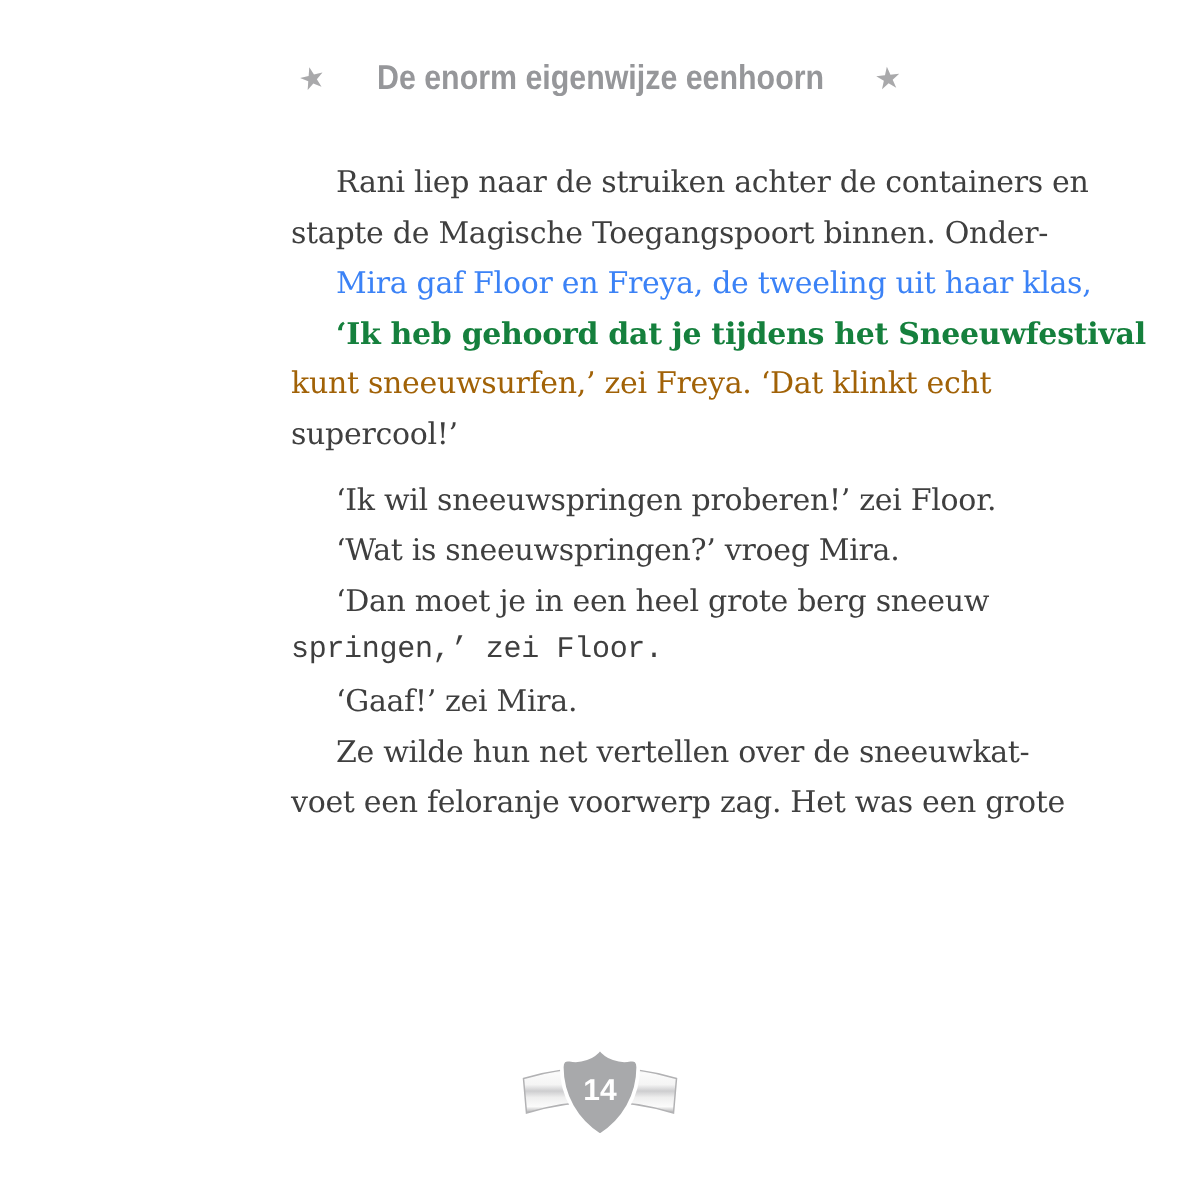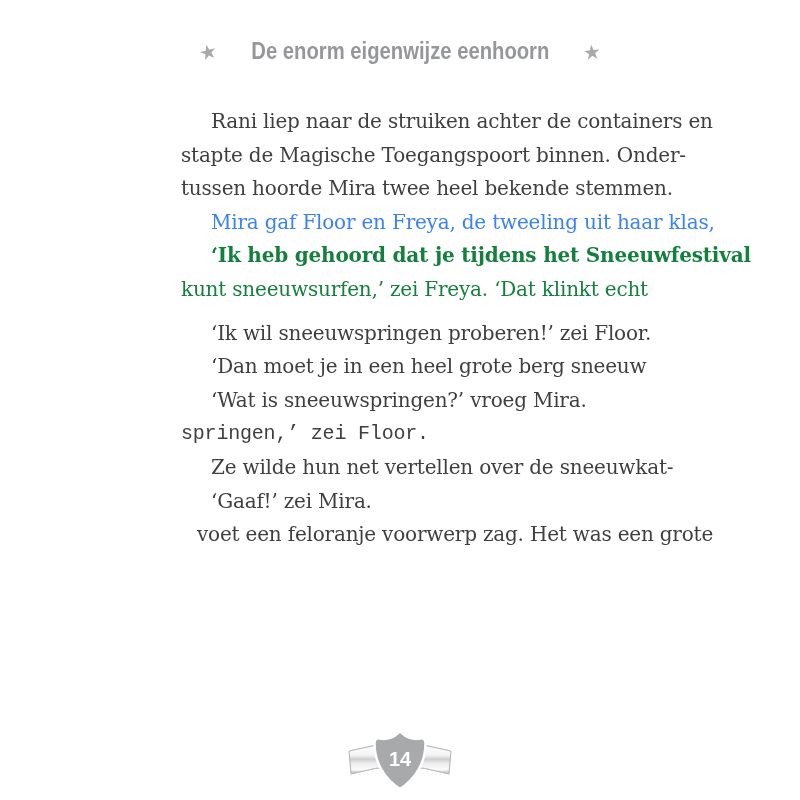--- a/index.html
+++ b/index.html
@@ -37,40 +37,40 @@
   .star {
     font-size: 20px;
     line-height: 1;
     display: inline-block;
   }
   .star-left  { transform: rotate(-14deg); }
   .star-right { transform: rotate(-6deg); }
   
   .text-block {
     position: absolute;
-    left: 181px;
+    left: 194px;
     top: 105px;
     width: 460px;
   }
   .line {
     height: 33.6px;
     line-height: 33.6px;
     font-size: 20px;
     letter-spacing: -0.2px;
     white-space: nowrap;
     color: #3f3f3f;
   }
   .line.indent {
     padding-left: 30px;
   }
   
   .badge {
     position: absolute;
     left: 345px;
-    top: 728px;
+    top: 696px;
     width: 110px;
     height: 68px;
   }
   .badge svg { display: block; }
   .badge-number {
     font-family: "Liberation Sans", sans-serif;
     font-weight: bold;
     font-size: 20px;
   }
 </style>
@@ -81,31 +81,31 @@
 
   <div class="header">
     <span class="star star-left" style="color: rgb(169, 169, 171);">★</span>
     <span class="title" style="color: rgb(150, 151, 154);">De enorm eigenwijze eenhoorn</span>
     <span class="star star-right" style="color: rgb(169, 169, 171);">★</span>
   </div>
 
   <div class="text-block">
       <div class="line indent" style="color: rgb(63, 63, 63);">Rani liep naar de struiken achter de containers en</div>
       <div class="line" style="color: rgb(63, 63, 63);">stapte de Magische Toegangspoort binnen. Onder-</div>
-      <div class="line" style="color: rgb(63, 63, 63);">tussen hoorde Mira twee heel bekende stemmen.</div>
       <div class="line indent" style="color: #3b82f6;">Mira gaf Floor en Freya, de tweeling uit haar klas,</div>
       <div class="line indent" style="color: #15803d; font-weight: bold;">‘Ik heb gehoord dat je tijdens het Sneeuwfestival</div>
-      <div class="line" style="color: #15803d;">kunt sneeuwsurfen,’ zei Freya. ‘Dat klinkt echt</div>
+      <div class="line" style="color: #a16207;">kunt sneeuwsurfen,’ zei Freya. ‘Dat klinkt echt</div>
+      <div class="line" style="color: rgb(63, 63, 63);">supercool!’</div>
       <div class="line indent" style="color: rgb(63, 63, 63); margin-top: 10px;">‘Ik wil sneeuwspringen proberen!’ zei Floor.</div>
+      <div class="line indent" style="color: rgb(63, 63, 63);">‘Wat is sneeuwspringen?’ vroeg Mira.</div>
       <div class="line indent" style="color: rgb(63, 63, 63);">‘Dan moet je in een heel grote berg sneeuw</div>
-      <div class="line indent" style="color: rgb(63, 63, 63);">‘Wat is sneeuwspringen?’ vroeg Mira.</div>
       <div class="line" style="color: rgb(63, 63, 63); font-family: Liberation Mono, monospace;">springen,’ zei Floor.</div>
+      <div class="line indent" style="color: rgb(63, 63, 63);">‘Gaaf!’ zei Mira.</div>
       <div class="line indent" style="color: rgb(63, 63, 63);">Ze wilde hun net vertellen over de sneeuwkat-</div>
-      <div class="line indent" style="color: rgb(63, 63, 63);">‘Gaaf!’ zei Mira.</div>
-      <div class="line" style="color: rgb(63, 63, 63); margin-left: 16px;">voet een feloranje voorwerp zag. Het was een grote</div>
+      <div class="line" style="color: rgb(63, 63, 63);">voet een feloranje voorwerp zag. Het was een grote</div>
     </div>
 
   <div class="badge">
     <svg width="110" height="68" viewBox="0 0 110 68" xmlns="http://www.w3.org/2000/svg">
       <defs>
         <linearGradient id="ribbonGrad" x1="0" y1="0" x2="0" y2="1">
           <stop offset="0" stop-color="#b7b7b9"></stop>
           <stop offset="0.12" stop-color="#fbfbfb"></stop>
           <stop offset="0.38" stop-color="#f4f4f4"></stop>
           <stop offset="0.52" stop-color="#cdcdcf"></stop>

